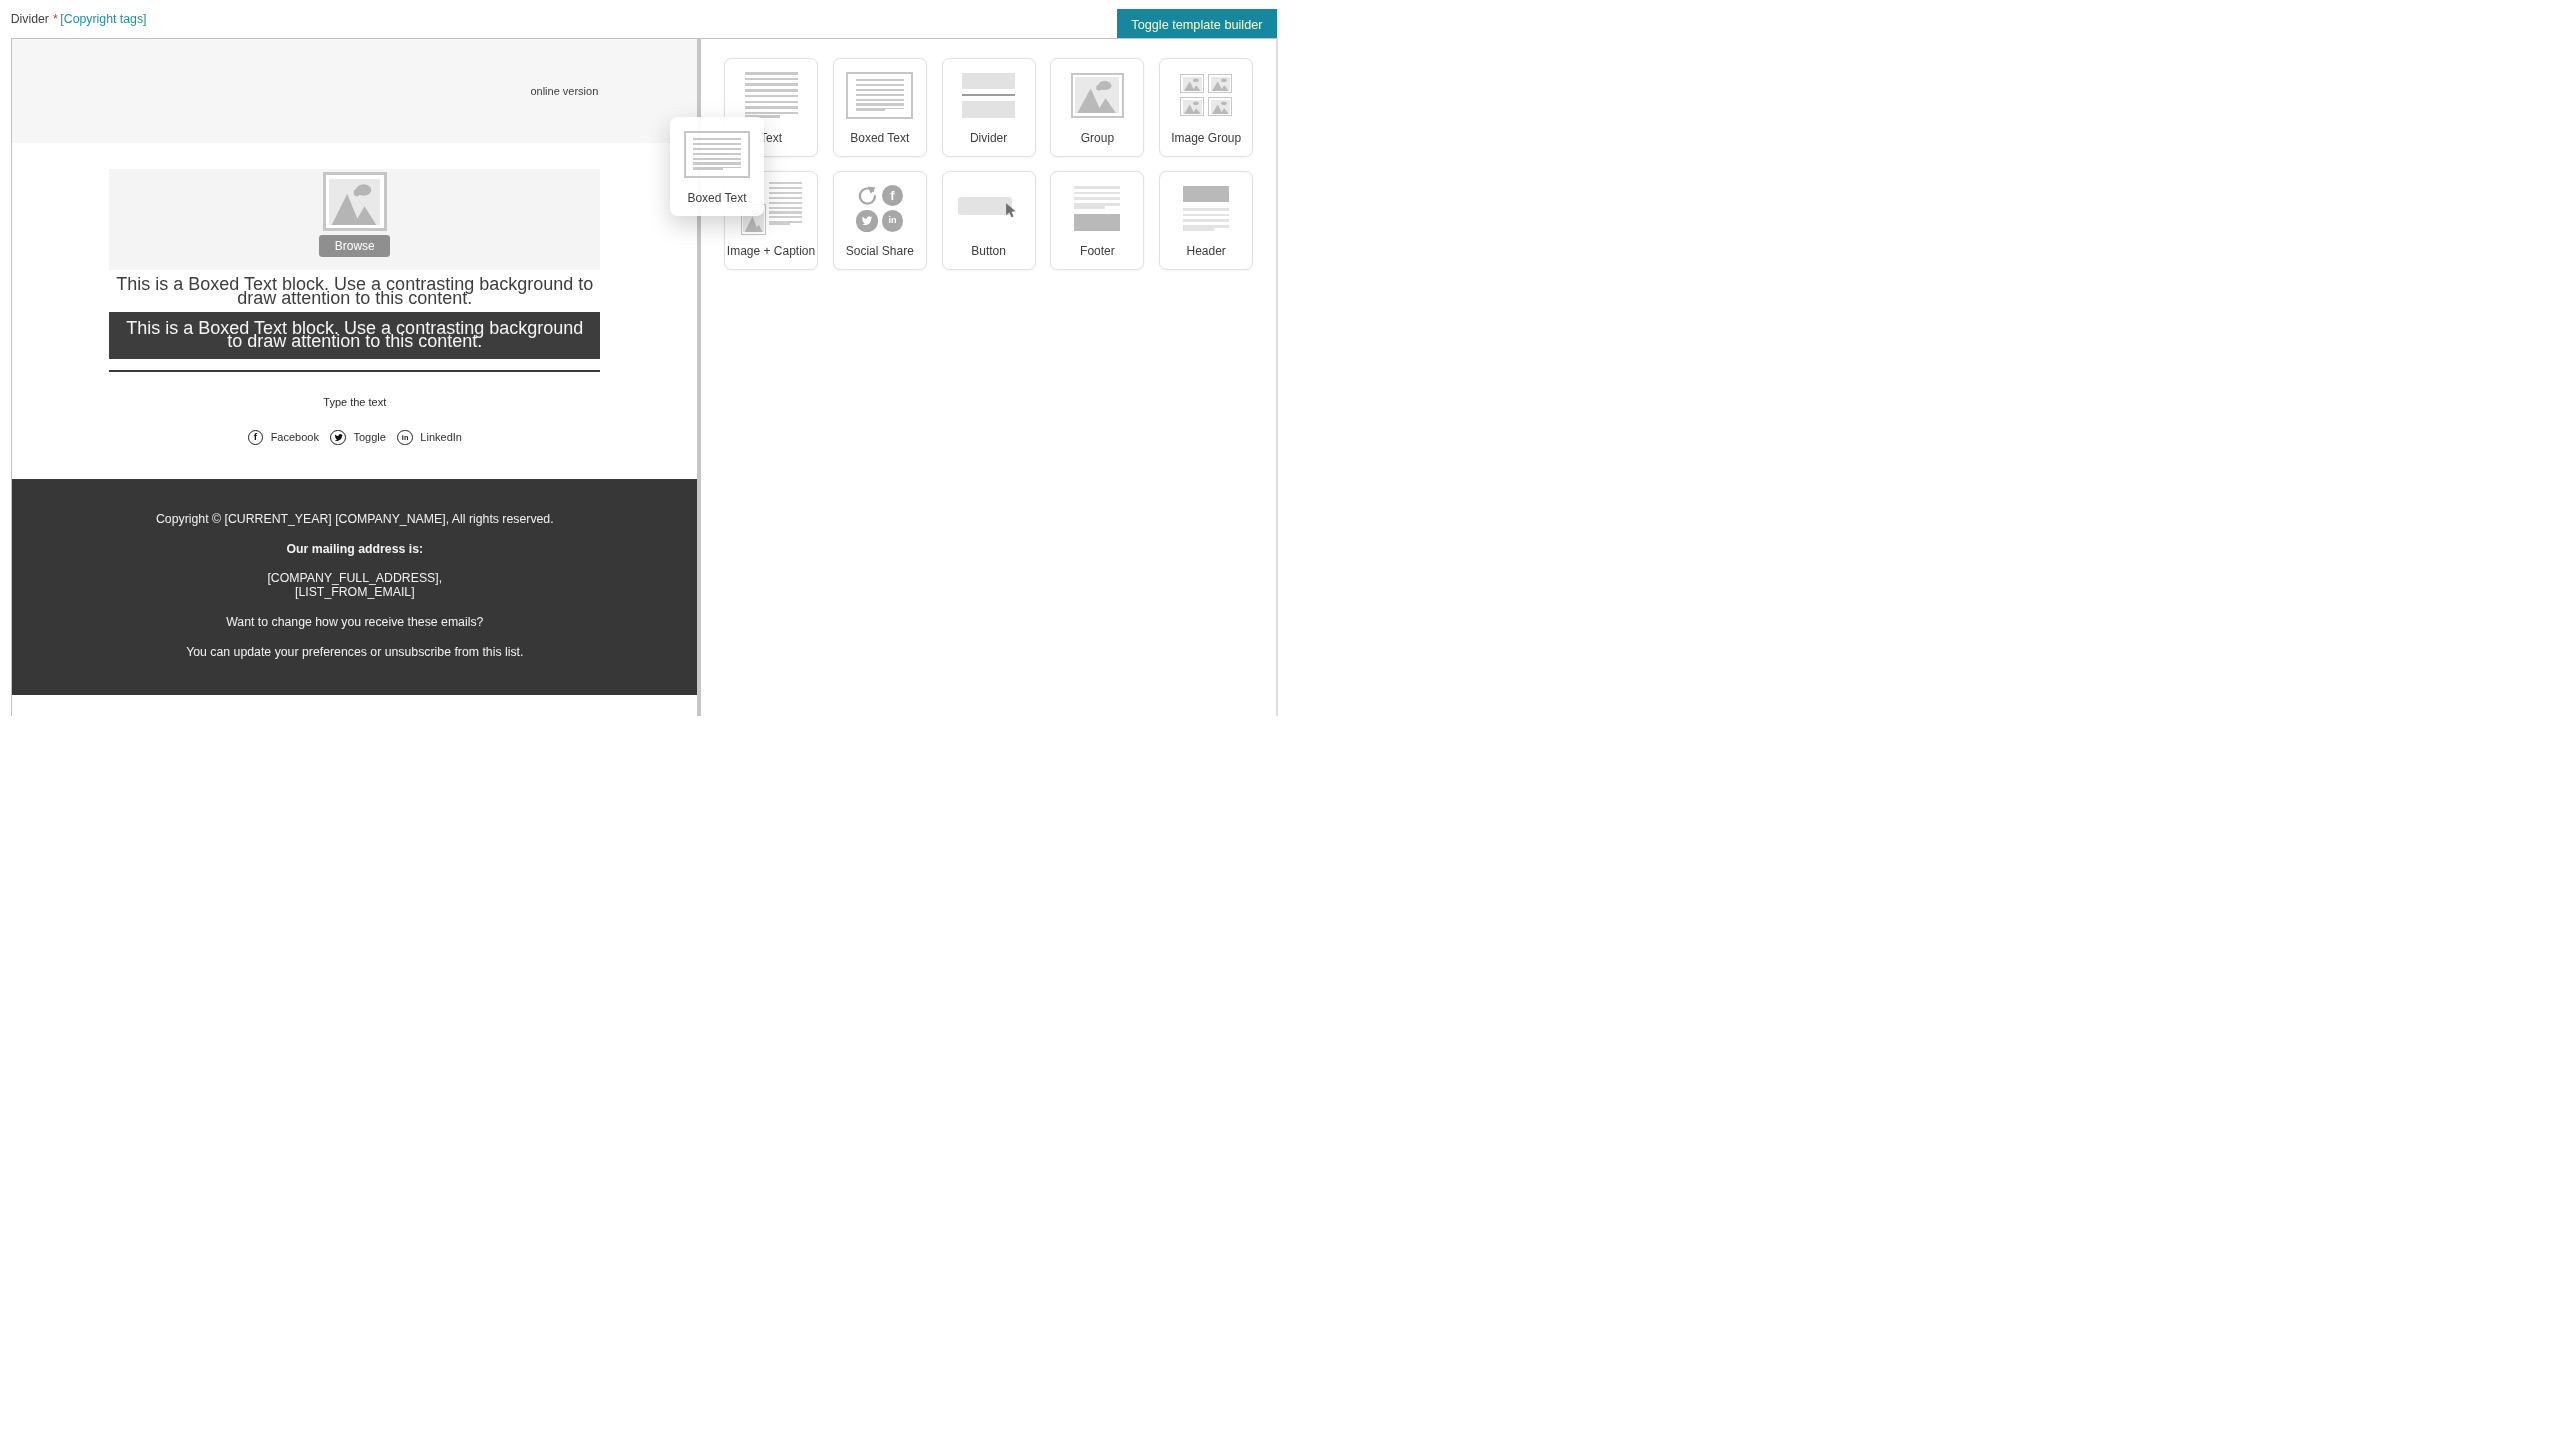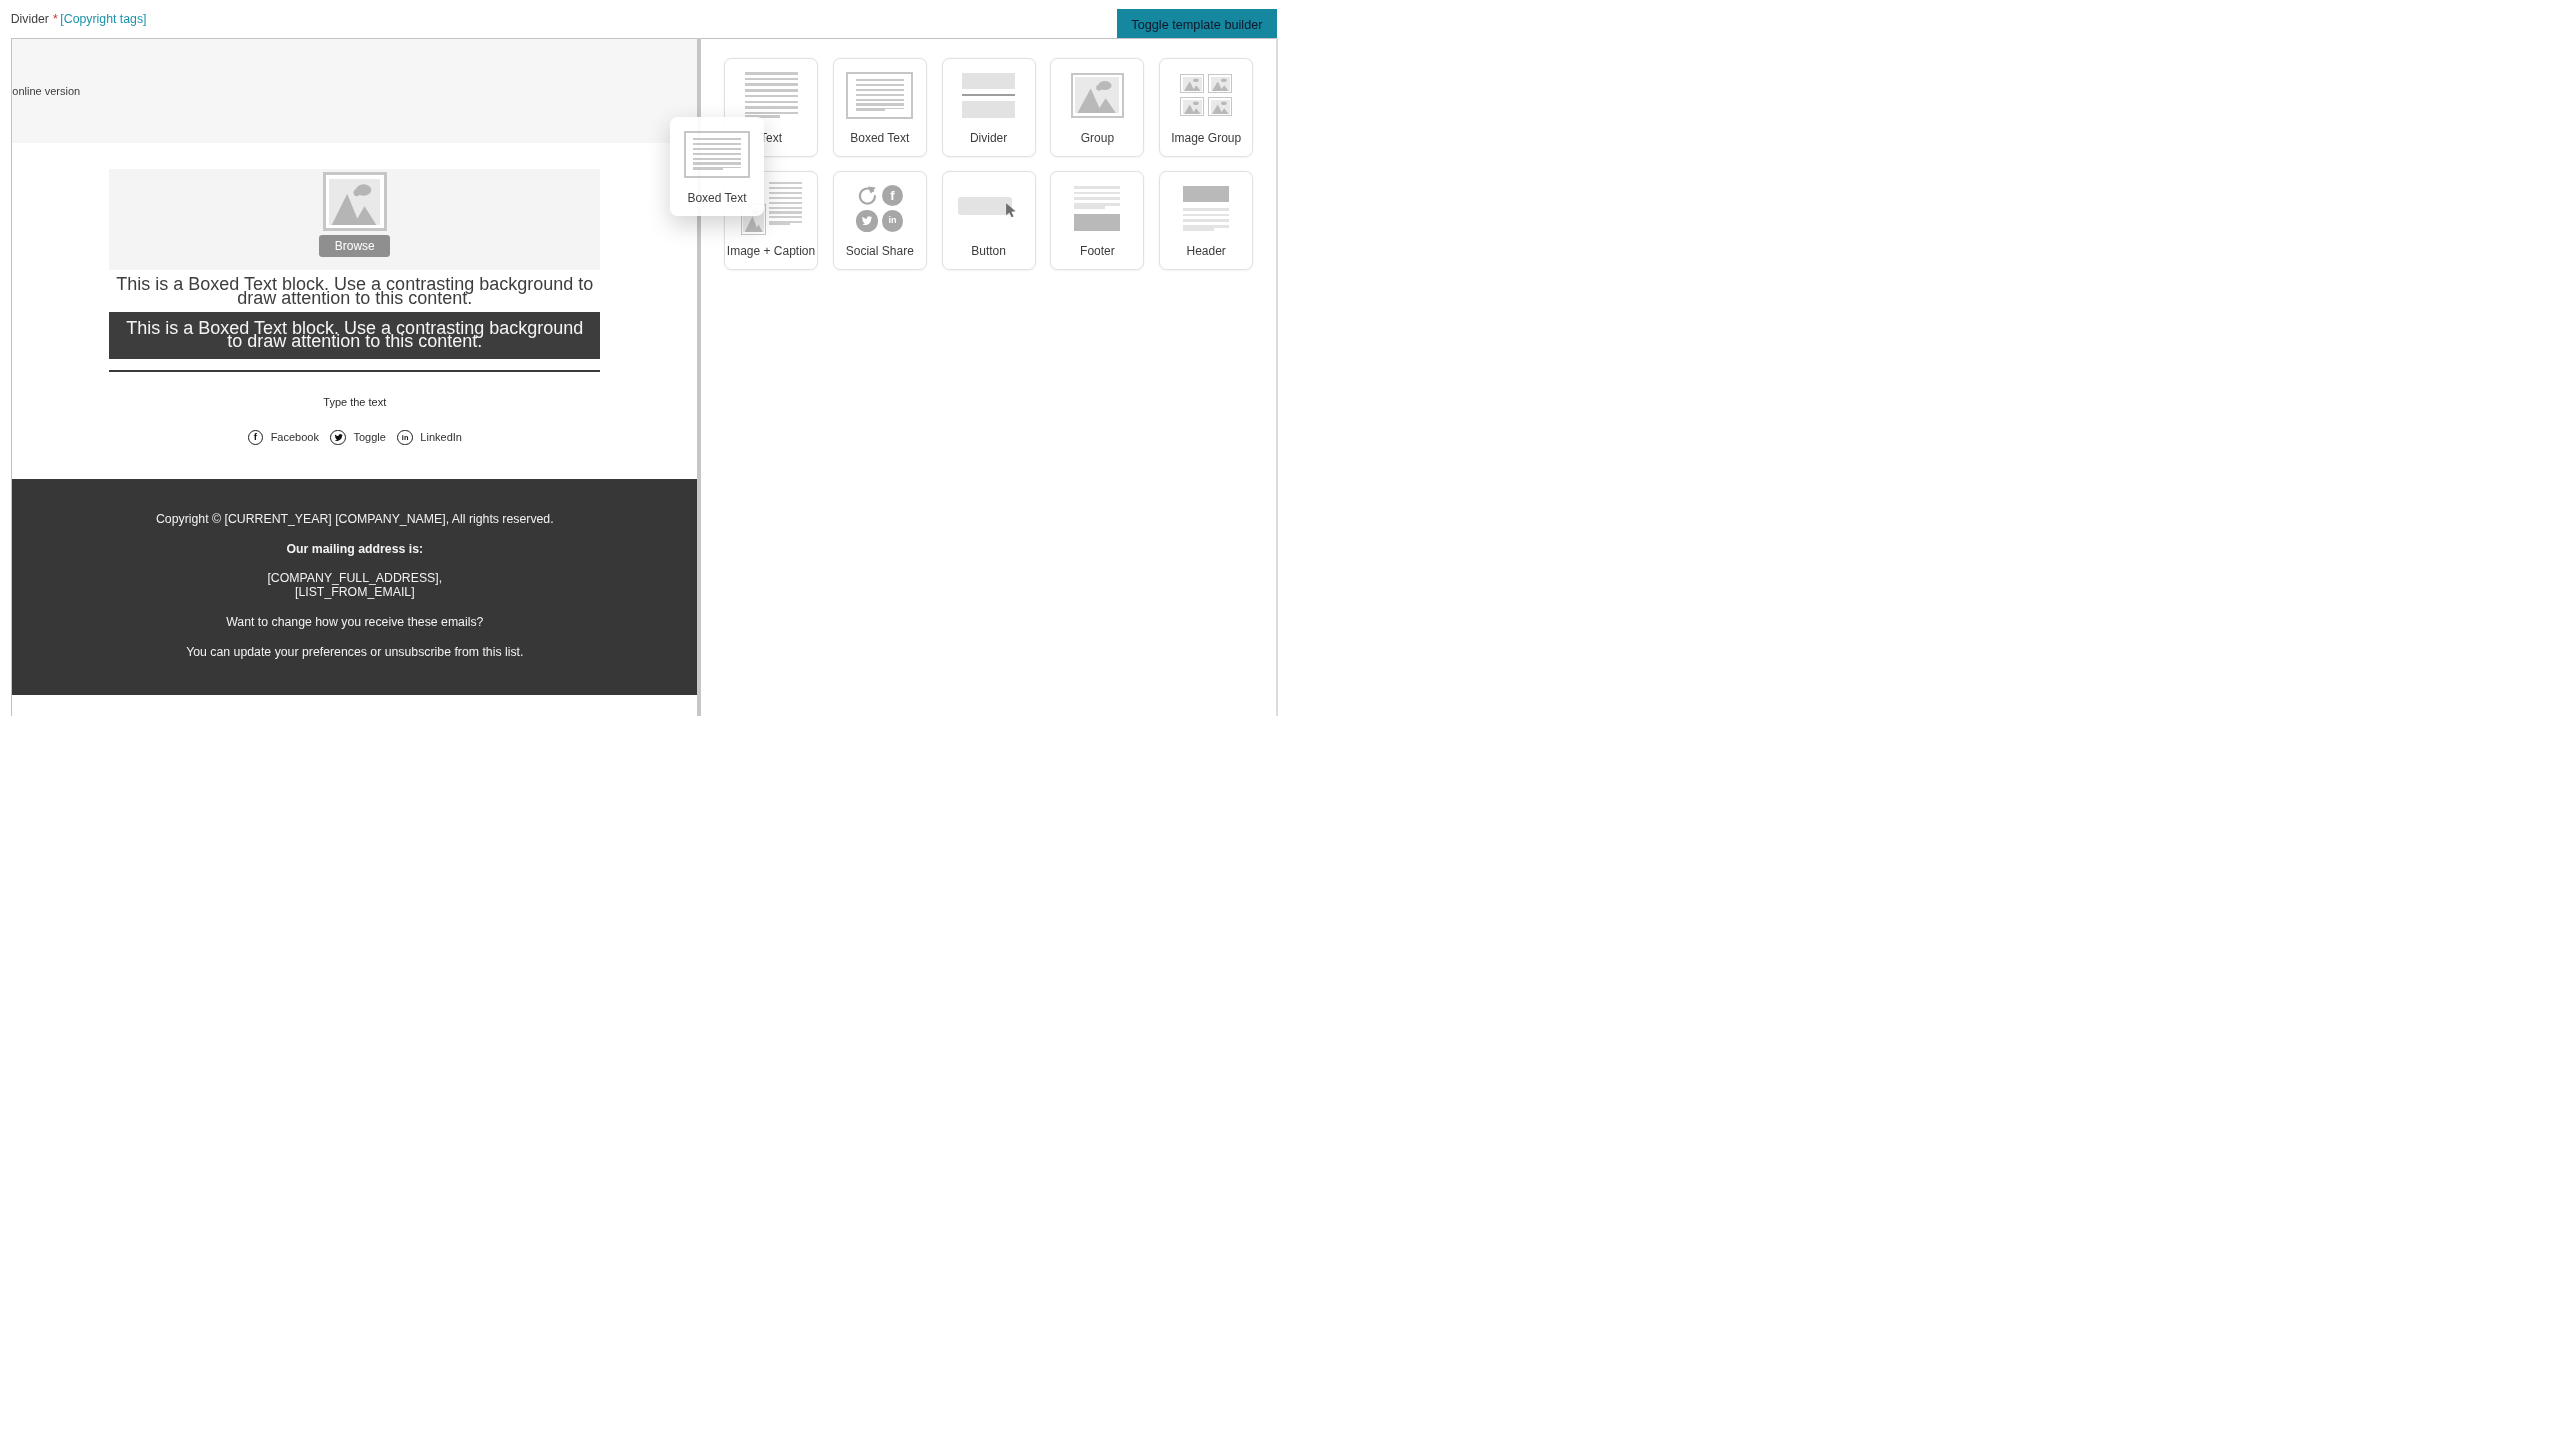--- a/index.html
+++ b/index.html
@@ -6,33 +6,33 @@
   body{width:1288px;height:716px;position:relative;overflow:hidden;
        font-family:"Liberation Sans", sans-serif;color:#3d3d3d;}
   .stage{position:absolute;inset:0;background:#fff;}
 
   
   .topbar{position:absolute;left:0;top:0;width:100%;height:38px;background:#fff;}
   .content-label-row{position:absolute;left:10.7px;top:11.5px;font-size:12.3px;color:#3f3f3f;}
   .req{color:#bf3a30;margin:0 2.5px 0 4.1px;}
   .tags-link{color:#1b93aa;cursor:pointer;}
   .toggle-btn{position:absolute;right:11.5px;top:9px;height:32px;padding:0 14px;
-      background:#15889f;color:#0f172a;border:none;font-size:12.7px;line-height:28px;
+      background:#15889f;color:#fef9c3;border:none;font-size:12.7px;line-height:28px;
       font-family:"Liberation Sans",sans-serif;cursor:pointer;}
 
   
   .edge-top{position:absolute;left:10.7px;top:38px;width:1267px;height:1.6px;background:#c2c2c2;}
   .edge-left{position:absolute;left:10.7px;top:38px;width:1.6px;height:678px;background:#c2c2c2;}
   .edge-right{position:absolute;left:1276px;top:38px;width:1.6px;height:678px;background:#dcdcdc;}
   .v-divider{position:absolute;left:697px;top:38px;width:4.1px;height:678px;background:#c6c6c6;}
 
   
   .canvas{position:absolute;left:12.3px;top:39px;width:685px;height:676px;background:#fff;overflow:hidden;}
   .pre-header{height:104px;background:#f6f6f6;display:flex;align-items:center;
-      justify-content:flex-start;padding-right:99px;box-sizing:border-box;}
+      justify-content:flex-end;padding-right:99px;box-sizing:border-box;}
   .online-version{font-size:11px;color:#3c3c3c;}
   .content-col{width:491px;margin:0 auto;}
   .image-block{margin-top:26px;height:101px;background:#f4f4f4;display:flex;flex-direction:column;
       align-items:center;padding-top:3.3px;box-sizing:border-box;}
   .frame{border:2.5px solid #c6c6c6;background:#fff;padding:2.5px;display:inline-block;line-height:0;}
   .frame .pic{background:#e9e9e9;position:relative;overflow:hidden;display:block;}
   .frame.big{border-width:3.3px;padding:3.3px;}
   .frame.big .pic{width:51px;height:46px;}
   .pic svg{position:absolute;inset:0;width:100%;height:100%;}
   .browse-btn{margin-top:4.1px;width:71px;height:22px;background:#8f8f8f;color:#fff;border:none;

